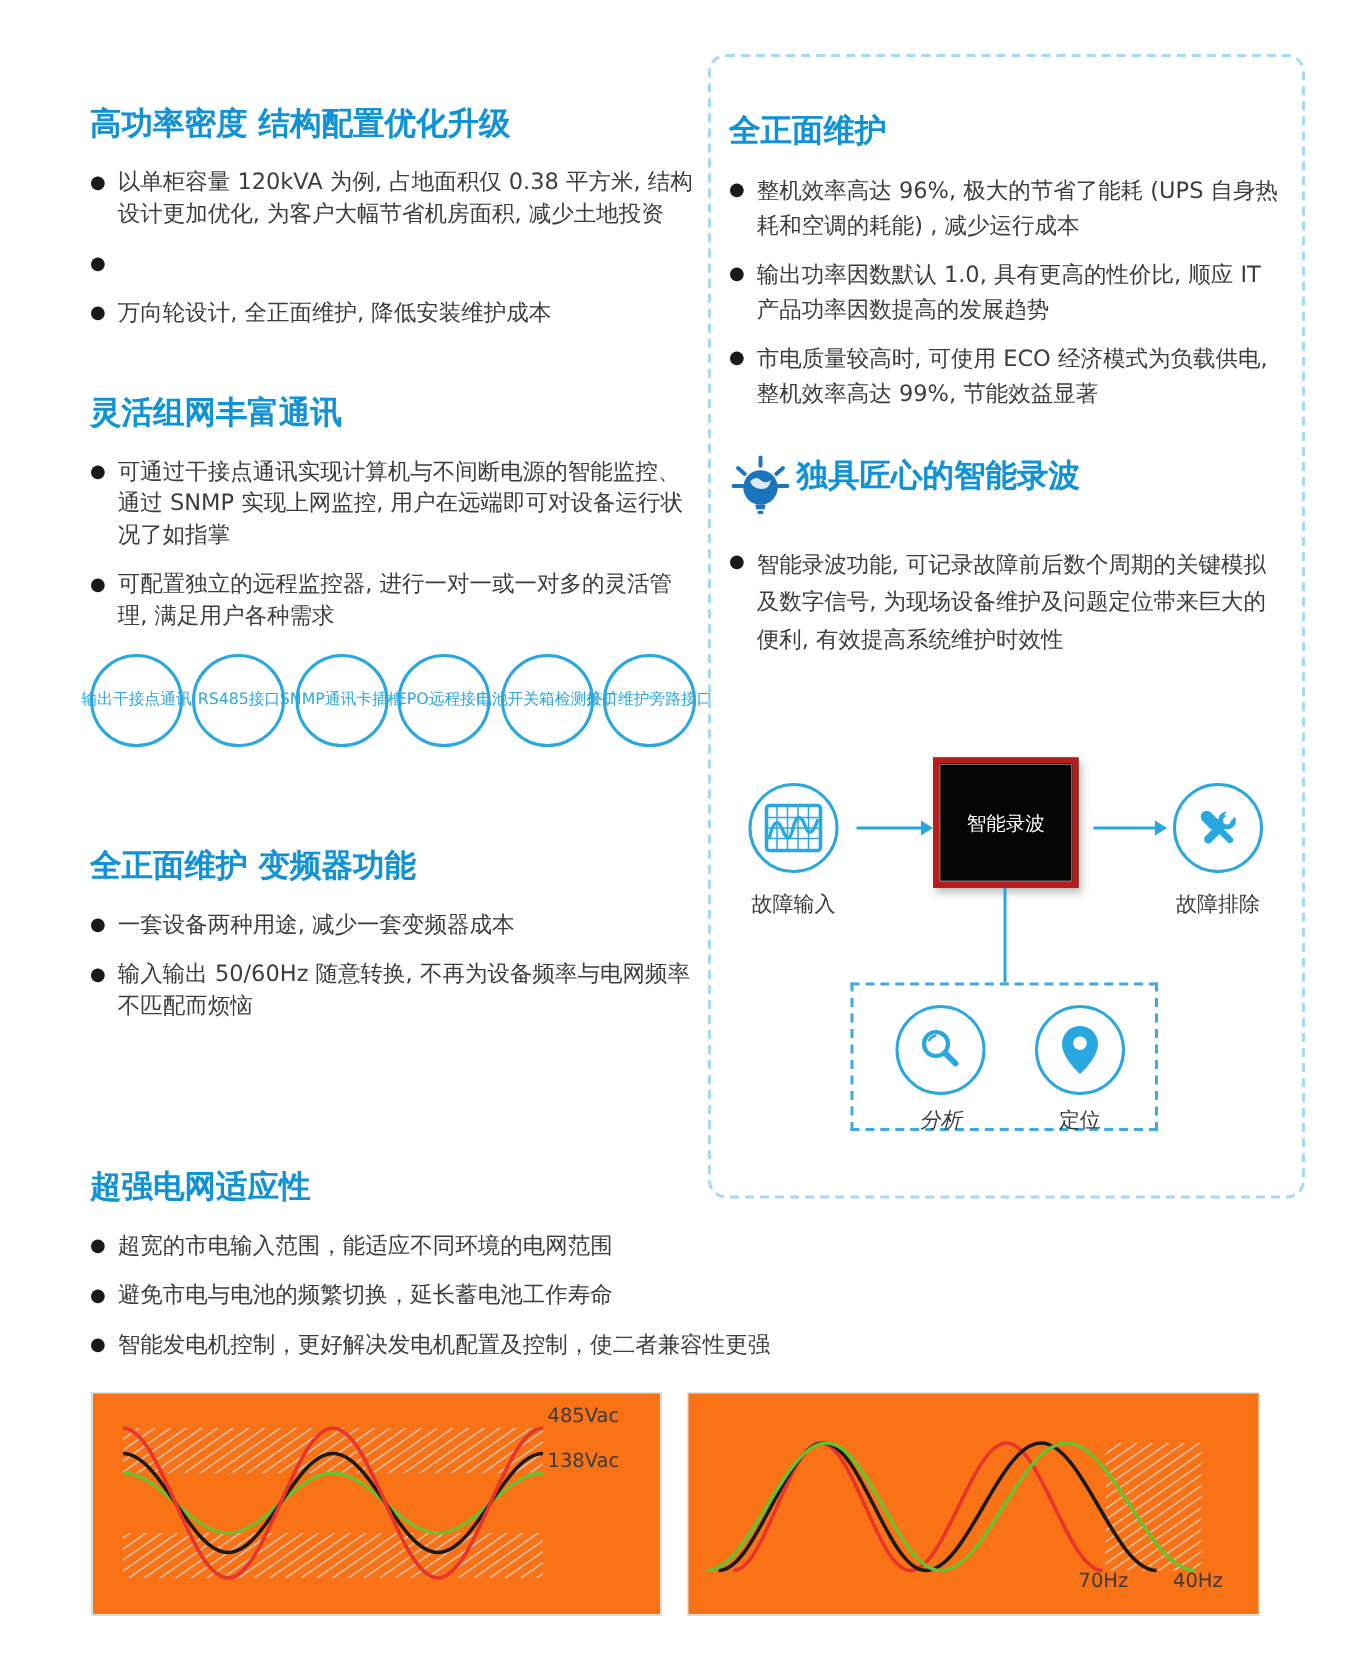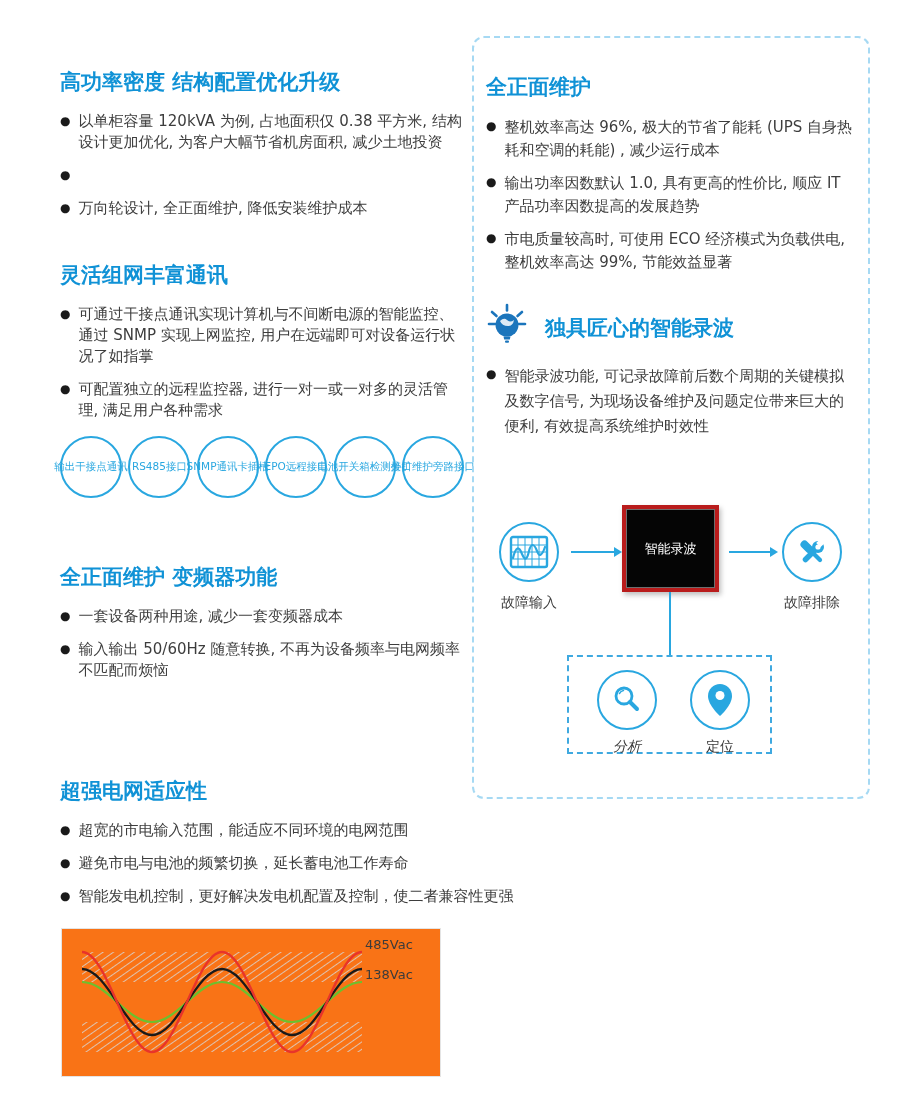--- a/index.html
+++ b/index.html
@@ -13,21 +13,21 @@
   .badges{display:flex;justify-content:space-between;width:404px;margin-top:15px;}
   .badge{width:58px;height:58px;border:2px solid #29a7e0;border-radius:50%;
          display:flex;flex-direction:row;align-items:center;justify-content:center;
          color:#29a7e0;font-size:10.5px;line-height:1.3;text-align:center;}
   .badge span{white-space:nowrap;}
   
   .panel{position:absolute;left:472px;top:36px;width:398px;height:763px;
          border:2px dashed #a6d9f3;border-radius:12px;box-sizing:border-box;}
   .panel .eff{position:absolute;left:12px;top:20px;width:372px;}
   .panel .bullet{line-height:23px;margin-bottom:10px;}
-  .sw-header{position:absolute;left:11px;top:265px;display:flex;align-items:center;gap:14px;height:50px;}
+  .sw-header{position:absolute;left:11px;top:265px;display:flex;gap:0;height:50px;}
   .sw-title{font-size:21px;font-weight:bold;color:#1092d6;}
   .sw-bullet{position:absolute;left:12px;top:326px;width:360px;}
   .sw-bullet .bullet{line-height:25px;}
   
   .d-circle{position:absolute;width:60px;height:60px;border:2px solid #29a7e0;border-radius:50%;
             background:#fff;display:flex;align-items:center;justify-content:center;box-sizing:border-box;}
   .d-label{position:absolute;font-size:14px;color:#3a3a3a;width:90px;text-align:center;}
   .d-box{position:absolute;left:148px;top:467px;width:97px;height:87px;box-sizing:border-box;
          background:#050505;border:4px solid #b91c1c;box-shadow:inset 0 0 0 1px #6e6e6e,2px 3px 5px rgba(0,0,0,.25);
          display:flex;align-items:center;justify-content:center;color:#fff;font-size:13px;}
@@ -233,14 +233,29 @@
       <rect x="20" y="23" width="280" height="30" fill="url(#hatch1)"></rect>
       <rect x="20" y="93" width="280" height="30" fill="url(#hatch1)"></rect>
       <path d="M20,53 C45.5,53 64.5,93 90,93 C115.5,93 134.5,53 160,53 C185.5,53 204.5,93 230,93 C255.5,93 274.5,53 300,53" fill="none" stroke="#6cc02e" stroke-width="2.2"></path>
       <path d="M20,40 C45.5,40 64.5,106 90,106 C115.5,106 134.5,40 160,40 C185.5,40 204.5,106 230,106 C255.5,106 274.5,40 300,40" fill="none" stroke="#1a1a1a" stroke-width="2.3"></path>
       <path d="M20,23 C45.5,23 64.5,123 90,123 C115.5,123 134.5,23 160,23 C185.5,23 204.5,123 230,123 C255.5,123 274.5,23 300,23" fill="none" stroke="#e8342a" stroke-width="2.4"></path>
     </svg>
     <div class="chart-label" style="left:303px;top:8px;">485Vac</div>
     <div class="chart-label" style="left:303px;top:38px;">138Vac</div>
   </div>
 
+  <div class="chart" style="left:458px;top:928px;width:380px;height:147px;">
+    <svg width="380" height="147" viewBox="0 0 380 147">
+      <defs>
+        <pattern id="hatch2" width="6" height="6" patternUnits="userSpaceOnUse" patternTransform="rotate(55)">
+          <line x1="0" y1="0" x2="0" y2="6" stroke="#d7d7d7" stroke-width="1.6"></line>
+        </pattern>
+      </defs>
+      <rect x="278" y="33" width="64" height="85" fill="url(#hatch2)"></rect>
+      <path d="M30,118 C51,118 67,33 88,33 C110,33 126,118 148,118 C171,118 189,33 212,33 C235,33 253,118 276,118" fill="none" stroke="#e8342a" stroke-width="2.4"></path>
+      <path d="M20,118 C45,118 65,33 90,33 C115,33 133,118 158,118 C186,118 207,33 235,33 C263,33 284,118 312,118" fill="none" stroke="#1a1a1a" stroke-width="2.4"></path>
+      <path d="M12,118 C41,118 63,33 92,33 C120,33 140,118 168,118 C199,118 221,33 252,33 C283,33 307,118 338,118" fill="none" stroke="#6cc02e" stroke-width="2.4"></path>
+    </svg>
+    <div class="chart-label" style="left:260px;top:118px;">70Hz</div>
+    <div class="chart-label" style="left:323px;top:118px;">40Hz</div>
+  </div>
 
 </div>
 
 </body></html>

